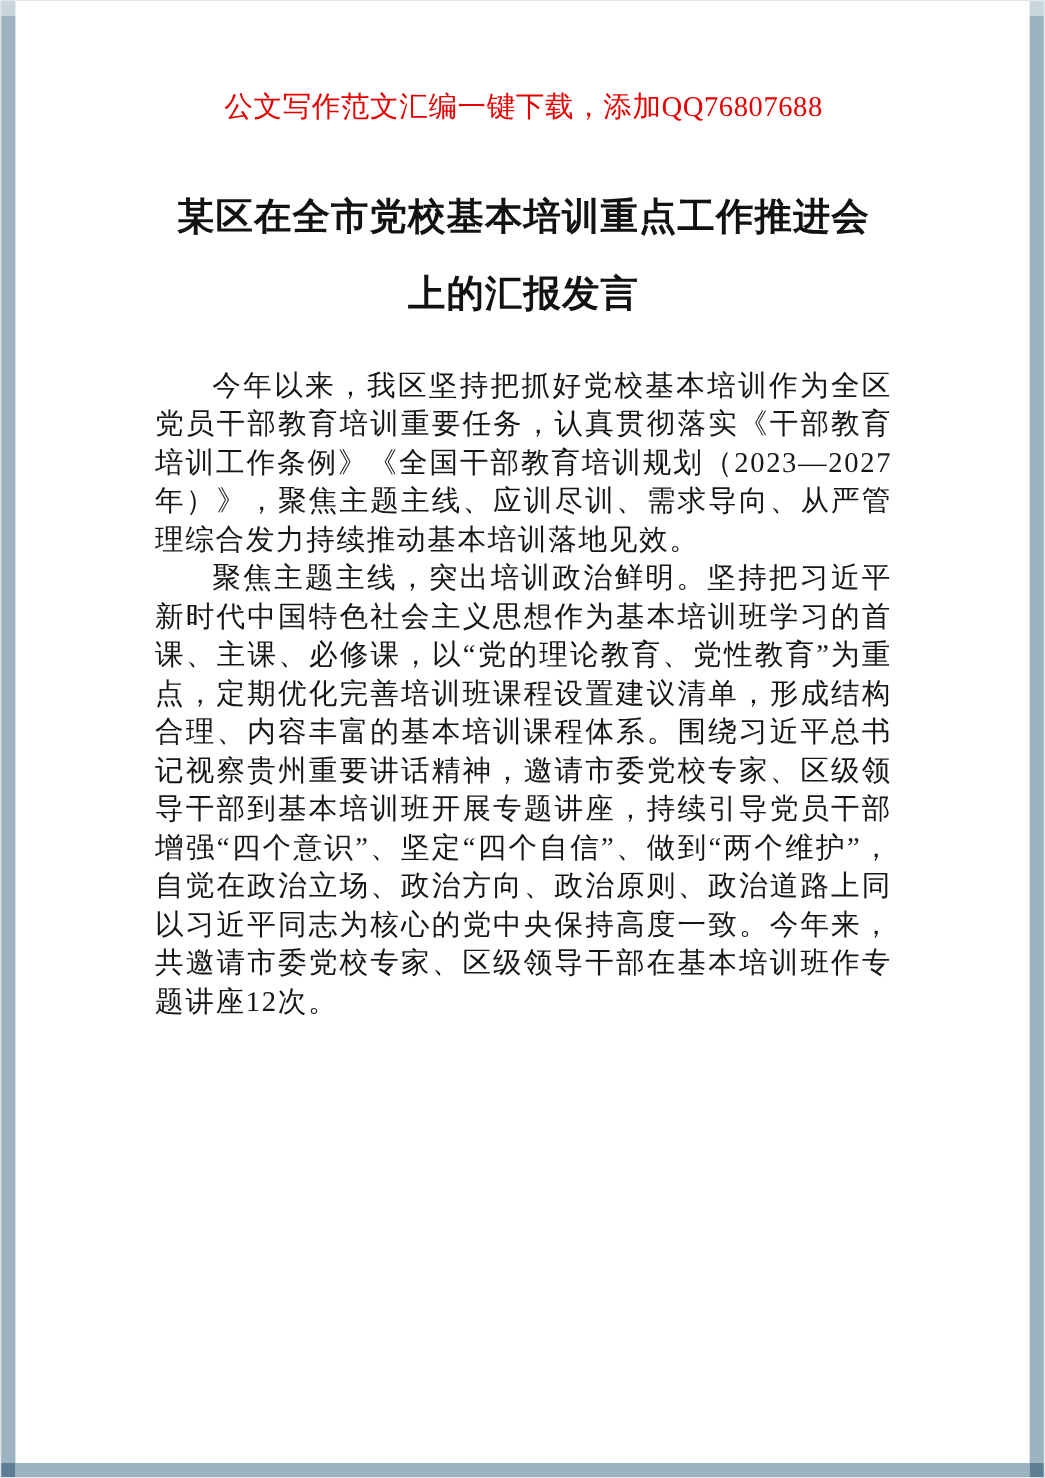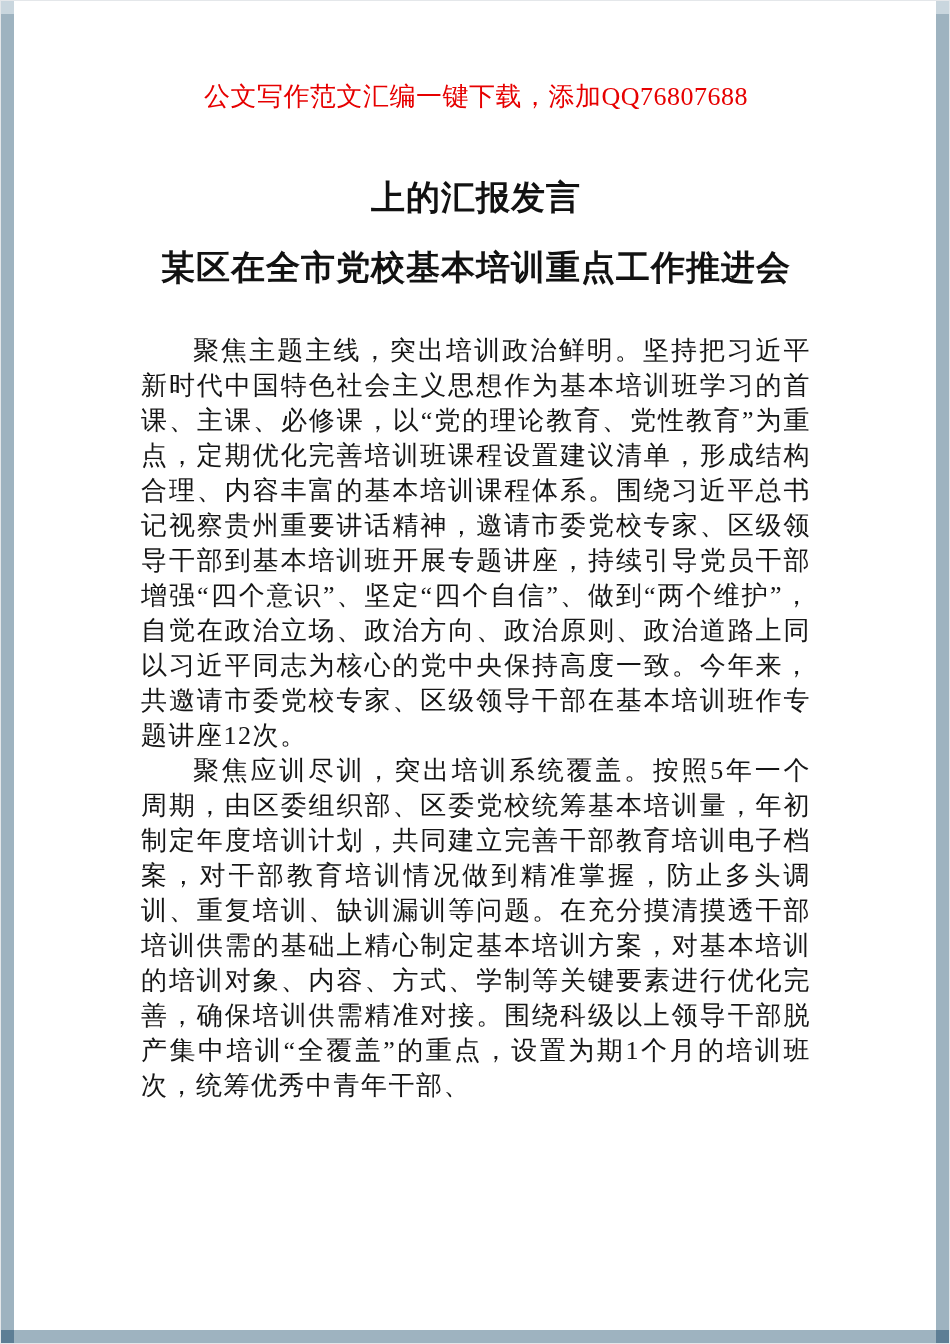--- a/index.html
+++ b/index.html
@@ -87,22 +87,22 @@
   <div class="edge edge-bottom"></div>
   <div class="corner corner-tl"></div>
   <div class="corner corner-tr"></div>
   <div class="corner corner-bl"></div>
   <div class="corner corner-br"></div>
 
   <div class="content">
     <div class="notice">公文写作范文汇编一键下载，添加QQ76807688</div>
 
     <h1 class="title">
+      <span class="title-line">某区在全市党校基本培训重点工作推进会</span>
       <span class="title-line">上的汇报发言</span>
-      <span class="title-line">某区在全市党校基本培训重点工作推进会</span>
     </h1>
 
     <div class="body-text">
+      <p class="para">今年以来，我区坚持把抓好党校基本培训作为全区党员干部教育培训重要任务，认真贯彻落实《干部教育培训工作条例》《全国干部教育培训规划（2023—2027年）》，聚焦主题主线、应训尽训、需求导向、从严管理综合发力持续推动基本培训落地见效。</p>
       <p class="para">聚焦主题主线，突出培训政治鲜明。坚持把习近平新时代中国特色社会主义思想作为基本培训班学习的首课、主课、必修课，以“党的理论教育、党性教育”为重点，定期优化完善培训班课程设置建议清单，形成结构合理、内容丰富的基本培训课程体系。围绕习近平总书记视察贵州重要讲话精神，邀请市委党校专家、区级领导干部到基本培训班开展专题讲座，持续引导党员干部增强“四个意识”、坚定“四个自信”、做到“两个维护”，自觉在政治立场、政治方向、政治原则、政治道路上同以习近平同志为核心的党中央保持高度一致。今年来，共邀请市委党校专家、区级领导干部在基本培训班作专题讲座12次。</p>
-      <p class="para">聚焦应训尽训，突出培训系统覆盖。按照5年一个周期，由区委组织部、区委党校统筹基本培训量，年初制定年度培训计划，共同建立完善干部教育培训电子档案，对干部教育培训情况做到精准掌握，防止多头调训、重复培训、缺训漏训等问题。在充分摸清摸透干部培训供需的基础上精心制定基本培训方案，对基本培训的培训对象、内容、方式、学制等关键要素进行优化完善，确保培训供需精准对接。围绕科级以上领导干部脱产集中培训“全覆盖”的重点，设置为期1个月的培训班次，统筹优秀中青年干部、</p>
     </div>
   </div>
 </div>
 
 </body></html>

